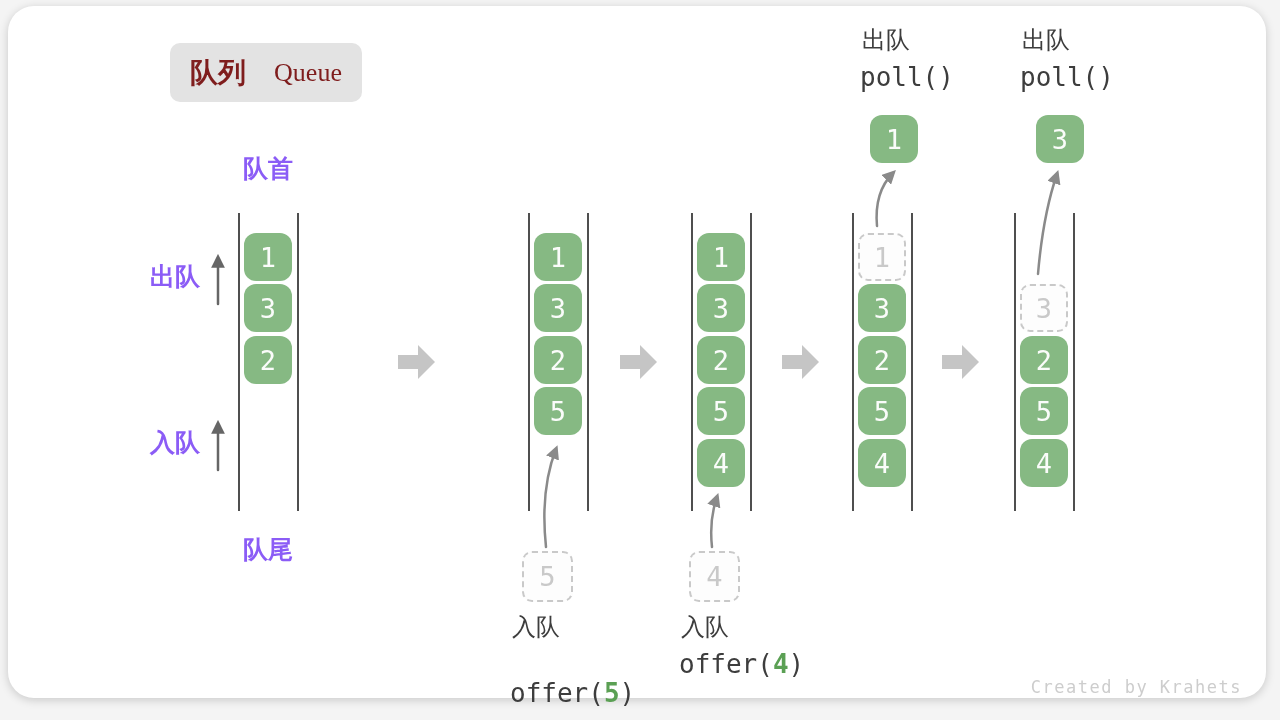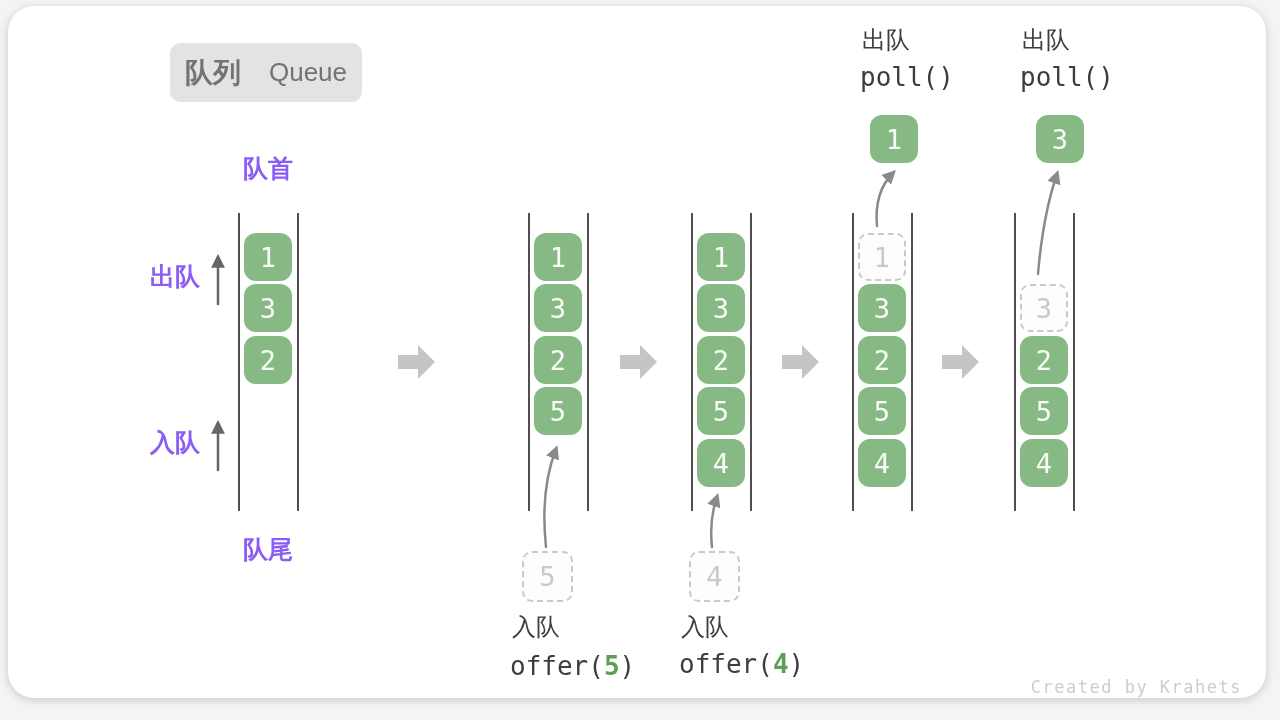--- a/index.html
+++ b/index.html
@@ -10,24 +10,24 @@
   }
   .card{
     position:absolute;left:8px;top:6px;width:1258px;height:692px;
     background:#ffffff;border-radius:26px;
     box-shadow:0 2px 10px rgba(0,0,0,0.18);
   }
   .badge{
     position:absolute;left:170px;top:43px;width:192px;height:59px;
     background:#e3e3e3;border-radius:10px;
     display:flex;align-items:center;justify-content:center;gap:28px;
-    color:#737373;
+    color:#7f1d1d;
   }
   .badge .zh{font-weight:bold;font-size:28px;}
-  .badge .en{font-family:Liberation Sans, sans-serif;font-size:26px;}
+  .badge .en{font-family:Liberation Serif, serif;font-size:26px;}
   .cjk-bold{
     position:absolute;font-weight:bold;font-size:25px;color:#8b5cf6;
     line-height:25px;white-space:nowrap;
   }
   .op-label{
     position:absolute;font-size:24px;color:#3d3d3d;line-height:24px;
     font-weight:500;white-space:nowrap;
   }
   .op-code{
     position:absolute;font-family:"DejaVu Sans Mono",monospace;
@@ -90,21 +90,21 @@
   <div class="qbox" style="left:244px;top:233px;">1</div>
   <div class="qbox" style="left:244px;top:284px;">3</div>
   <div class="qbox" style="left:244px;top:336px;">2</div>
 
   <div class="qbox" style="left:534px;top:233px;">1</div>
   <div class="qbox" style="left:534px;top:284px;">3</div>
   <div class="qbox" style="left:534px;top:336px;">2</div>
   <div class="qbox" style="left:534px;top:387px;">5</div>
   <div class="dbox big" style="left:522px;top:551px;">5</div>
   <div class="op-label" style="left:512px;top:615px;">入队</div>
-  <div class="op-code" style="left:510px;top:653px;"><span>offer(</span><span class="arg">5</span><span>)</span></div>
+  <div class="op-code" style="left:510px;top:680px;"><span>offer(</span><span class="arg">5</span><span>)</span></div>
 
   <div class="qbox" style="left:697px;top:233px;">1</div>
   <div class="qbox" style="left:697px;top:284px;">3</div>
   <div class="qbox" style="left:697px;top:336px;">2</div>
   <div class="qbox" style="left:697px;top:387px;">5</div>
   <div class="qbox" style="left:697px;top:439px;">4</div>
   <div class="dbox big" style="left:689px;top:551px;">4</div>
   <div class="op-label" style="left:681px;top:615px;">入队</div>
   <div class="op-code" style="left:679px;top:651px;"><span>offer(</span><span class="arg">4</span><span>)</span></div>
 

